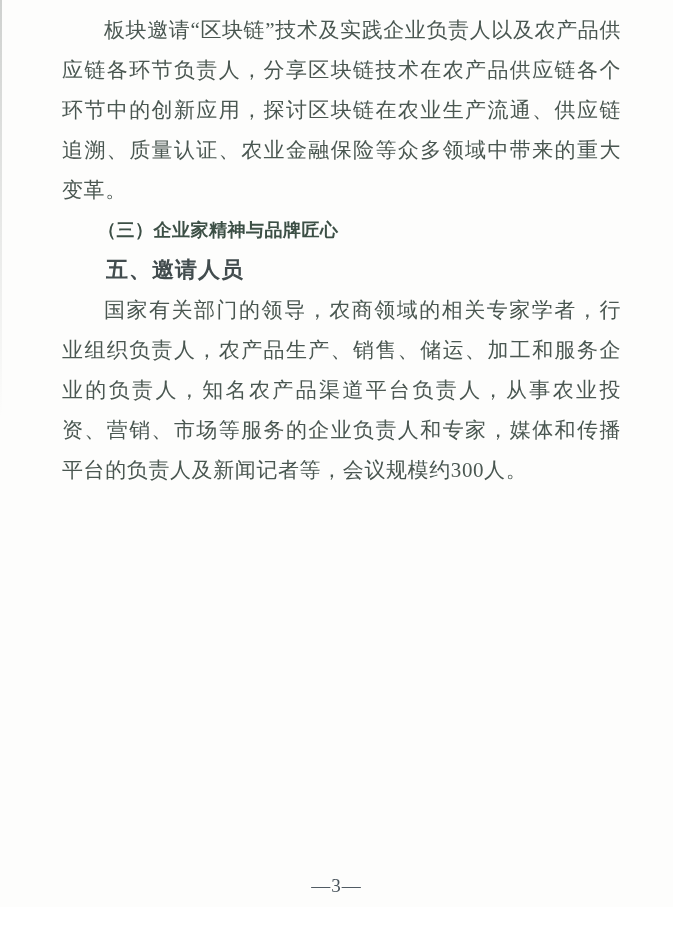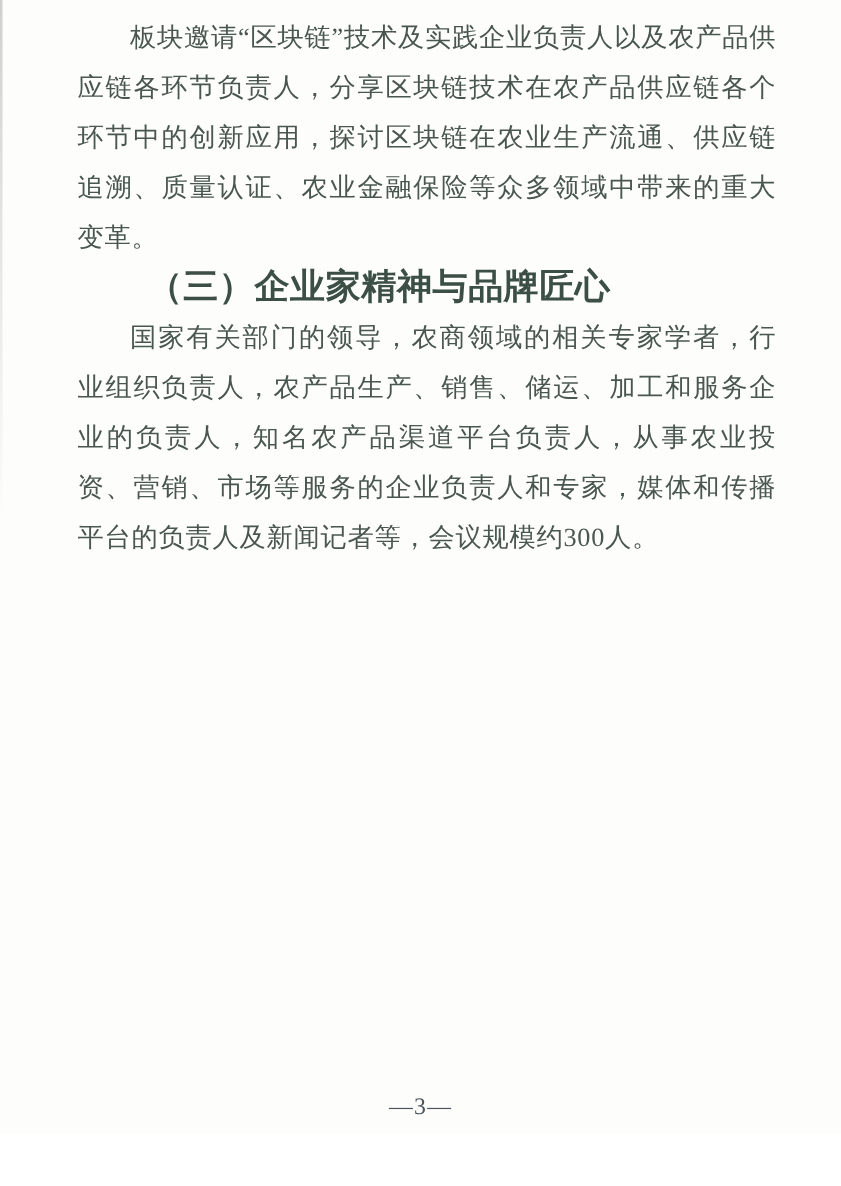--- a/index.html
+++ b/index.html
@@ -30,21 +30,21 @@
     margin: 0;
     font-size: 21px;
     line-height: 40px;
     letter-spacing: 0.6px;
     text-indent: 2em;
     text-align: justify;
     text-justify: inter-ideograph;
   }
   .heading-kai {
     margin: 0;
-    font-size: 28px;
+    font-size: 18px;
     line-height: 40px;
     letter-spacing: 0.5px;
     text-indent: 2em;
     font-weight: bold;
     color: #3c4f45;
     font-family: "Liberation Serif", "DejaVu Serif", serif;
   }
   .heading-hei {
     margin: 0;
     font-size: 22px;
@@ -72,17 +72,18 @@
 <div class="page">
   <div class="scan-edge"></div>
 
   <p class="para">板块邀请“区块链”技术及实践企业负责人以及农产品供应链各环节负责人，分享区块链技术在农产品供应链各个环节中的创新应用，探讨区块链在农业生产流通、供应链追溯、质量认证、农业金融保险等众多领域中带来的重大变革。</p>
 
   <h3 class="heading-kai">（三）企业家精神与品牌匠心</h3>
 
 
 
 
+  <h3 class="heading-hei">五、邀请人员</h3>
 
   <p class="para">国家有关部门的领导，农商领域的相关专家学者，行业组织负责人，农产品生产、销售、储运、加工和服务企业的负责人，知名农产品渠道平台负责人，从事农业投资、营销、市场等服务的企业负责人和专家，媒体和传播平台的负责人及新闻记者等，会议规模约300人。</p>
 
   <div class="page-number">—3—</div>
 </div>
 
 </body></html>

